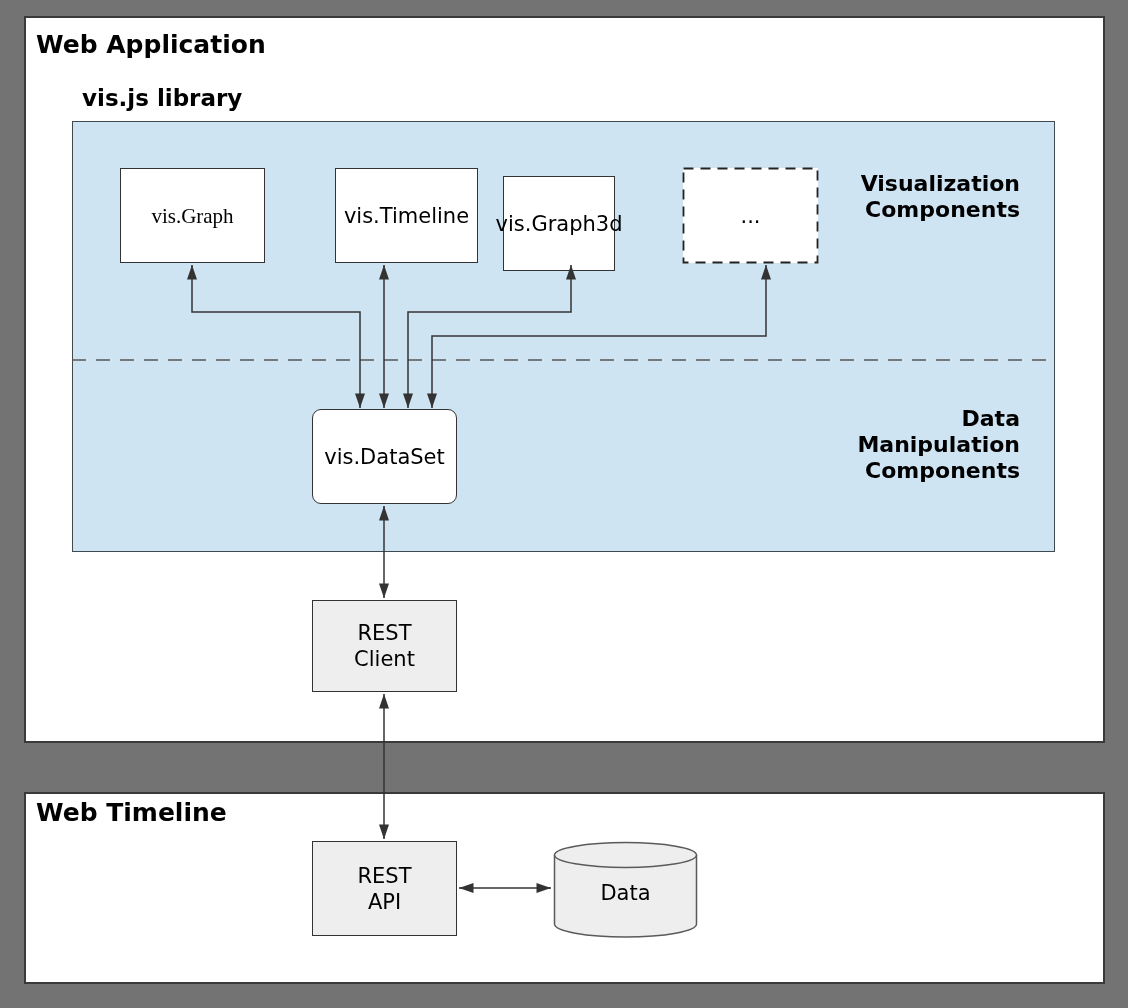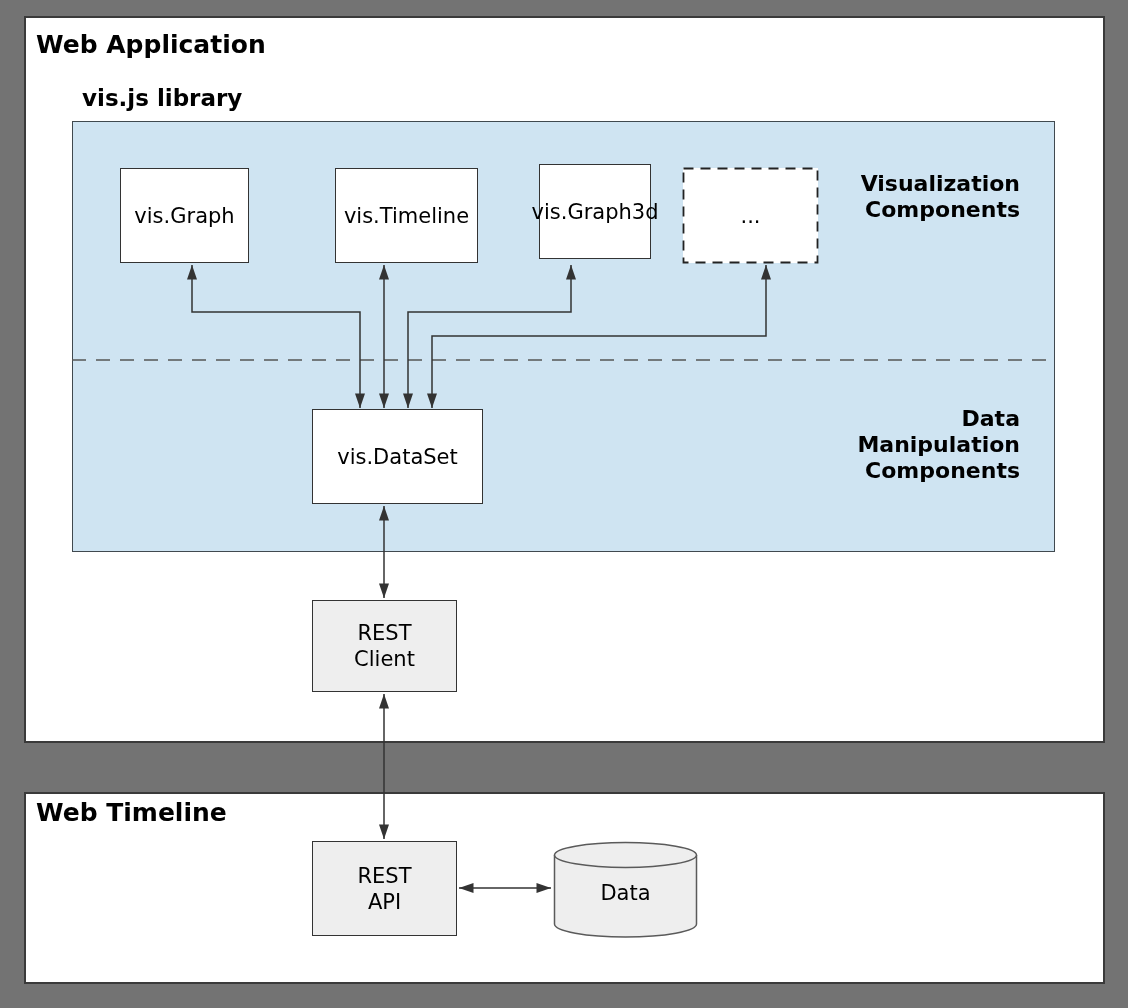--- a/index.html
+++ b/index.html
@@ -19,25 +19,25 @@
   #library-box{position:absolute;left:72px;top:121px;width:983px;height:431px;
     background:var(--library-fill,#cfe4f2);border:1px solid #40494f;box-sizing:border-box;}
 
   .node{position:absolute;box-sizing:border-box;border:1.5px solid #333;
     display:flex;align-items:center;justify-content:center;text-align:center;
     font-size:21px;line-height:26px;white-space:pre-line;}
   .node.white{background:var(--node-white-fill,#ffffff);}
   .node.gray{background:var(--node-gray-fill,#eeeeee);justify-content:center;}
   .node.dashed{background:var(--node-white-fill,#ffffff);border:none;}
 
-  #node-graph{left:120px;top:168px;width:129px;height:95px;}
+  #node-graph{left:120px;top:168px;width:145px;height:95px;font-family:Liberation Serif, serif;}
   #node-timeline{left:313px;top:168px;width:143px;height:95px;margin-left:22px;}
-  #node-graph3d{left:503px;top:164px;width:112px;height:95px;margin-left:36px;}
+  #node-graph3d{left:503px;top:176px;width:112px;height:95px;}
   #node-dots{left:683px;top:168px;width:135px;height:95px;}
-  #node-dataset{left:312px;top:409px;width:171px;height:95px;}
+  #node-dataset{left:312px;top:409px;width:145px;height:95px;border-radius:9px;}
   #node-restclient{left:312px;top:600px;width:145px;height:92px;}
   #node-restapi{left:312px;top:841px;width:145px;height:95px;}
 
   .section-label{position:absolute;right:108px;font-weight:bold;font-size:22px;
     line-height:26px;text-align:right;white-space:pre-line;}
   #viz-label{top:171px;}
   #dm-label{top:406px;}
 
   #cylinder{position:absolute;left:553px;top:841px;width:145px;height:97px;}
   #cylinder svg{display:block;}

